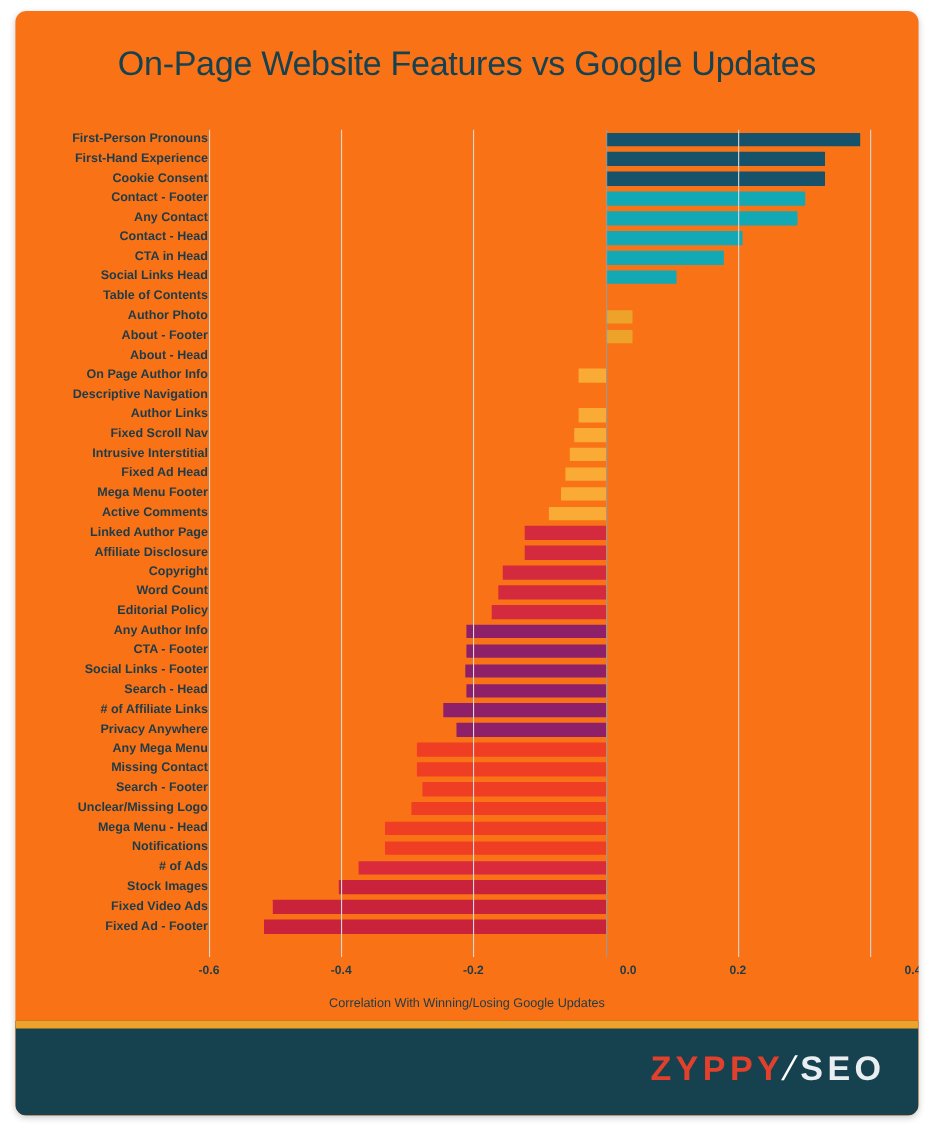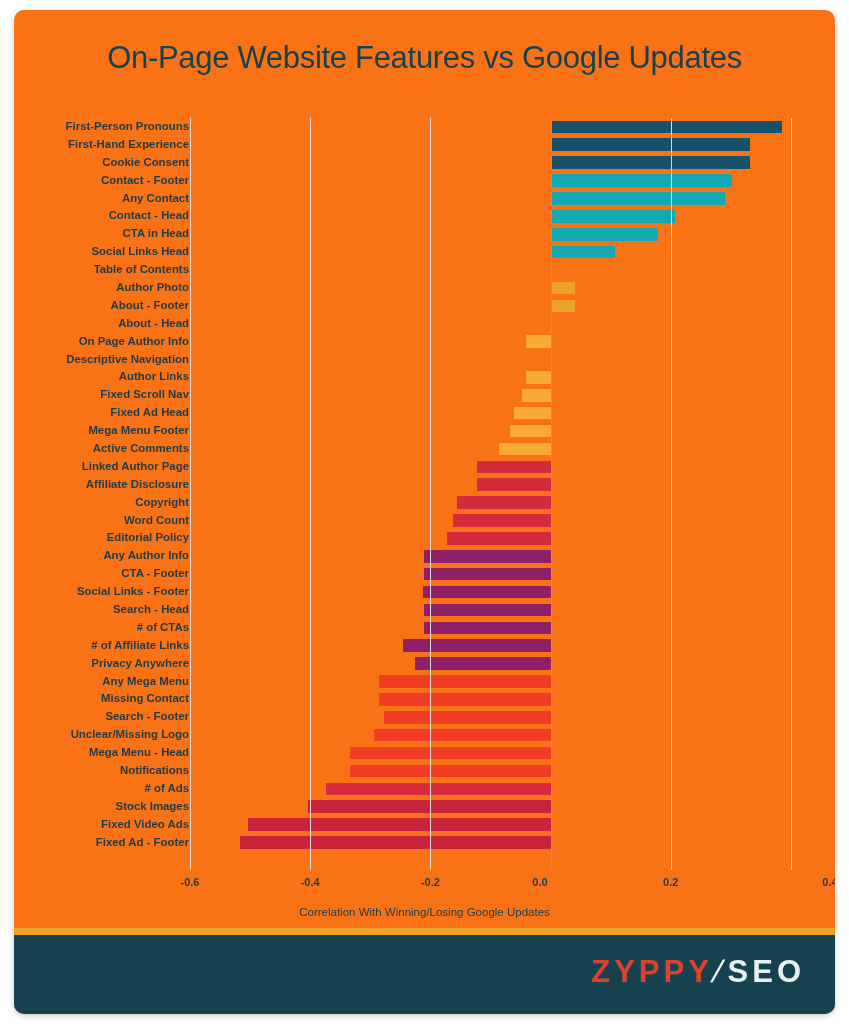--- a/index.html
+++ b/index.html
@@ -255,20 +255,26 @@
               <div class="bar" style="left: 335.932px; width: 24.639px; background: rgb(249, 171, 54);"></div>
             </div>
           </div>
           <div class="row">
             <div class="row-label">Fixed Scroll Nav</div>
             <div class="track">
               <div class="bar" style="left: 331.726px; width: 28.8457px; background: rgb(249, 171, 54);"></div>
             </div>
           </div>
           <div class="row">
+            <div class="row-label">Intrusive Interstitial</div>
+            <div class="track">
+              <div class="bar" style="left: 327.519px; width: 33.0524px; background: rgb(249, 171, 54);"></div>
+            </div>
+          </div>
+          <div class="row">
             <div class="row-label">Fixed Ad Head</div>
             <div class="track">
               <div class="bar" style="left: 323.913px; width: 36.6581px; background: rgb(249, 171, 54);"></div>
             </div>
           </div>
           <div class="row">
             <div class="row-label">Mega Menu Footer</div>
             <div class="track">
               <div class="bar" style="left: 319.707px; width: 40.8648px; background: rgb(249, 171, 54);"></div>
             </div>
@@ -324,26 +330,20 @@
           <div class="row">
             <div class="row-label">Social Links - Footer</div>
             <div class="track">
               <div class="bar" style="left: 232.569px; width: 128.003px; background: rgb(142, 32, 105);"></div>
             </div>
           </div>
           <div class="row">
             <div class="row-label">Search - Head</div>
             <div class="track">
               <div class="bar" style="left: 233.77px; width: 126.801px; background: rgb(142, 32, 105);"></div>
-            </div>
-          </div>
-          <div class="row">
-            <div class="row-label"># of CTAs</div>
-            <div class="track">
-              <div class="bar" style="left: 234.371px; width: 126.2px; background: rgb(142, 32, 105);"></div>
             </div>
           </div>
           <div class="row">
             <div class="row-label"># of Affiliate Links</div>
             <div class="track">
               <div class="bar" style="left: 213.338px; width: 147.233px; background: rgb(142, 32, 105);"></div>
             </div>
           </div>
           <div class="row">
             <div class="row-label">Privacy Anywhere</div>
@@ -417,21 +417,21 @@
           <div class="grid" style="left: 296.19px; height: 751.8px;"></div>
           <div class="grid" style="left: 416.381px; height: 751.8px;"></div>
           <div class="zero-line" style="left: 536.571px; height: 751.8px;"></div>
           <div class="grid" style="left: 656.762px; height: 751.8px;"></div>
           <div class="grid" style="left: 776.952px; height: 751.8px;"></div>
         </div>
       <div class="axis" id="x-axis" style="top: 773.8px;">
           <div class="tick-label" style="left: 176px;">-0.6</div>
           <div class="tick-label" style="left: 296.19px;">-0.4</div>
           <div class="tick-label" style="left: 416.381px;">-0.2</div>
-          <div class="tick-label" style="left: 526px;">0.0</div>
+          <div class="tick-label" style="left: 557px;">0.0</div>
           <div class="tick-label" style="left: 656.762px;">0.2</div>
           <div class="tick-label" style="left: 816px;">0.4</div>
         </div>
       <div class="axis-caption" id="axis-caption" style="top: 803.8px;">Correlation With Winning/Losing Google Updates</div>
     </div>
 
     <div class="footer">
       <div class="footer-accent"></div>
       <div class="logo">
         <span class="logo-zyppy">ZYPPY</span>

